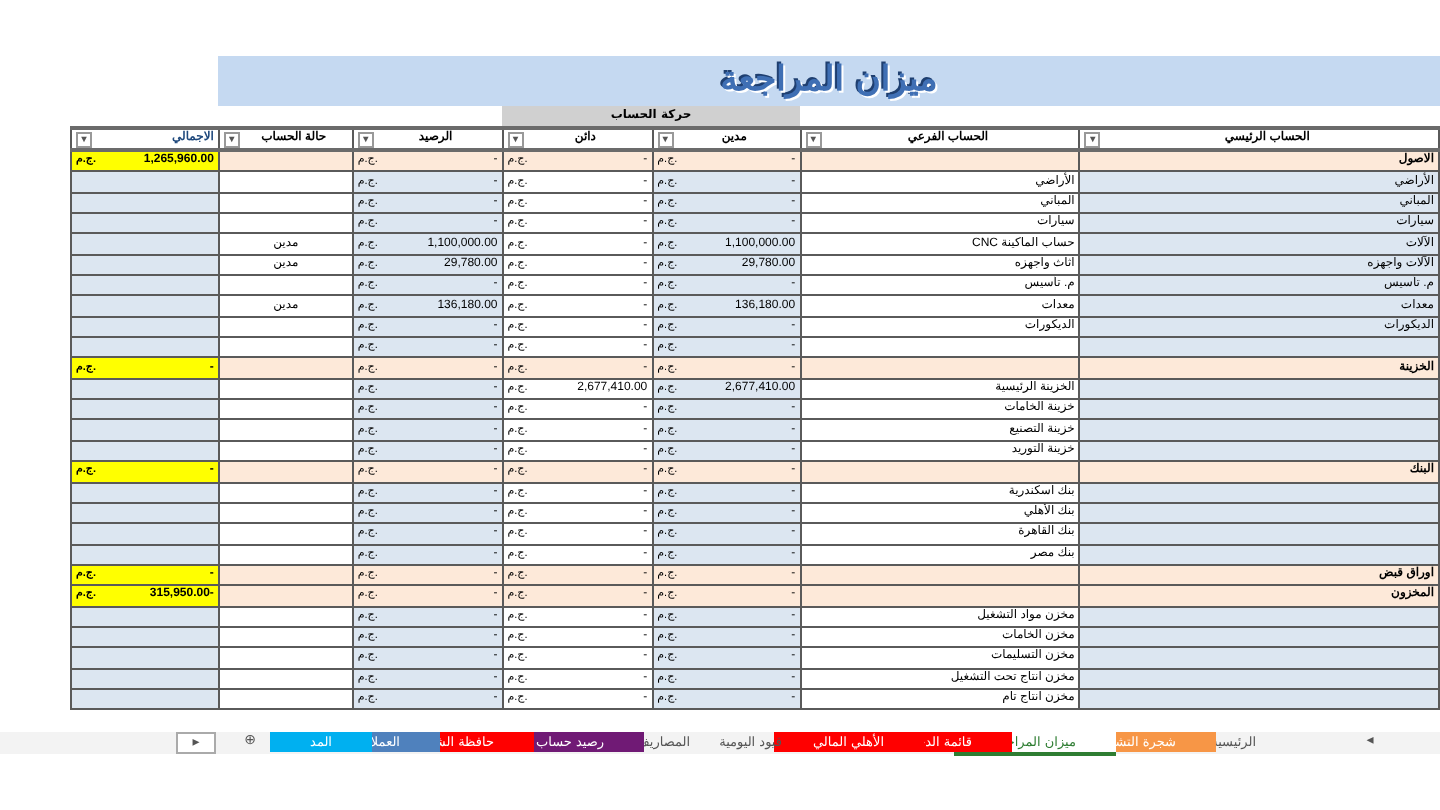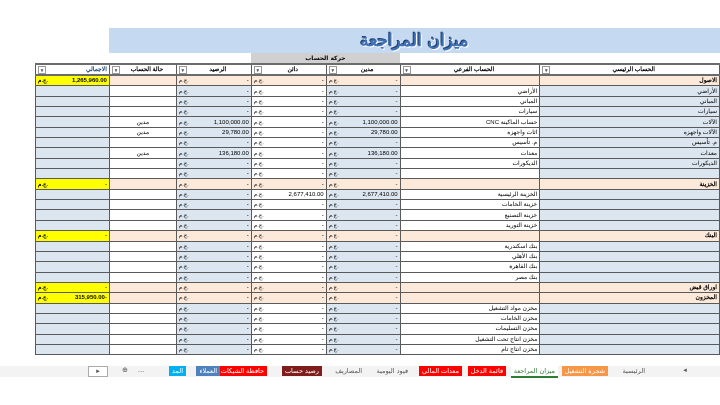--- a/index.html
+++ b/index.html
@@ -18,21 +18,21 @@
   .c-num{background:#dce6f1;}
   .c-numw{background:#fff;}
   .c-sub{background:#fff;text-align:right;direction:rtl;}
   .c-main{background:#dce6f1;text-align:right;direction:rtl;}
   tr.grp td{background:#fde9d9;}
   tr.grp td.c-total.yel, td.yel{background:#ffff00 !important;font-weight:bold;}
   .money{display:flex;justify-content:space-between;}
   .cur{font-size:5.5px;}
   .stat{text-align:center;font-size:5.5px;}
   .tabs{position:absolute;left:0;top:366px;width:720px;height:11px;background:#f3f3f3;font-size:6.5px;}
-  .tab{position:absolute;top:0;height:10px;line-height:10px;padding:0 3px;color:#fff;white-space:nowrap;font-family:"DejaVu Sans",sans-serif;}
+  .tab{position:absolute;top:0;height:10px;line-height:10px;padding:0 20px;color:#fff;white-space:nowrap;font-family:"DejaVu Sans",sans-serif;}
   .tab.plain{color:#555;margin-left:32px;}
   .tab.active{background:#fff;color:#2e7d32;border-bottom:2px solid #2e7d32;}
   .navbtn{position:absolute;top:0;height:9px;line-height:9px;font-size:7px;color:#555;text-align:center;}
 </style>
 </head>
 <body>
 
 <div class="banner">
   <div class="banner-title">ميزان المراجعة</div>
 </div>
@@ -771,20 +771,20 @@
 
 <div class="tabs" id="tabbar">
   <span class="navbtn" style="right:30px;width:10px">◂</span>
   <span class="navbtn" style="left:88px;width:18px;border:1px solid #aaa;background:#fff"><span>▸</span></span>
   <span class="navbtn" style="left:120px;width:10px">⊕</span>
   <span class="navbtn" style="left:136px;width:10px">...</span>
 <span class="tab plain" style="right: 72px;">الرئيسية</span>
     <span class="tab" style="background: rgb(247, 150, 70); right: 112px;">شجرة التشغيل</span>
     <span class="tab active" style="right: 162px;">ميزان المراجعة</span>
     <span class="tab" style="background: rgb(255, 0, 0); right: 214px;">قائمة الدخل</span>
-    <span class="tab" style="background: rgb(255, 0, 0); right: 258px;">معدات المالي</span>
+    <span class="tab" style="background: rgb(255, 0, 0); right: 258px;">الأهلي المالي</span>
     <span class="tab plain" style="right: 309px; text-align: right;">قيود اليومية</span>
     <span class="tab plain" style="right: 355px;">المصاريف</span>
-    <span class="tab" style="background: #7f1d1d; right: 398px;">رصيد حساب</span>
+    <span class="tab" style="background: #701a75; right: 398px;">رصيد حساب</span>
     <span class="tab" style="background: rgb(255, 0, 0); right: 453px;">حافظة الشيكات</span>
     <span class="tab" style="background: rgb(79, 129, 189); right: 500px; margin-left: 12px;">العملاء</span>
     <span class="tab" style="background: rgb(0, 176, 240); right: 534px;">المد</span>
   </div>
 
 </body></html>

